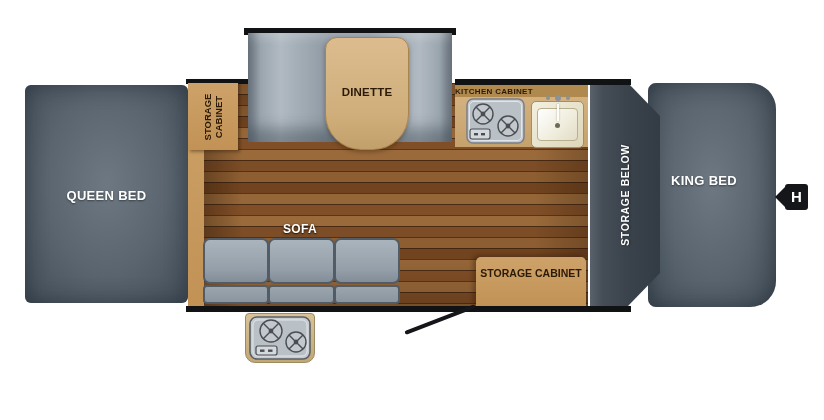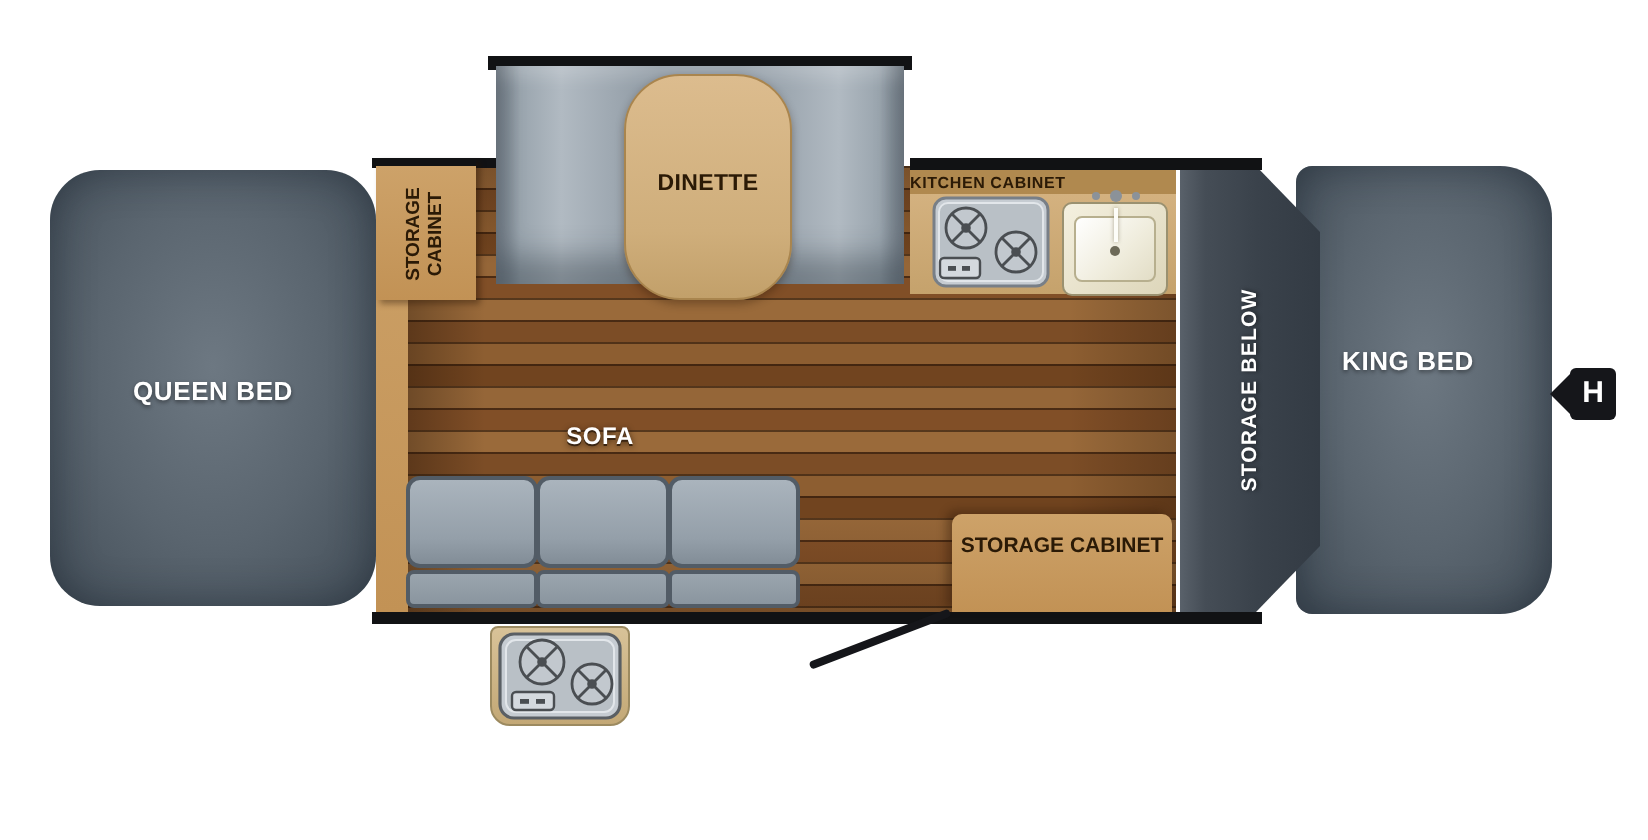--- a/index.html
+++ b/index.html
@@ -119,26 +119,26 @@
   <div class="wall" style="left:455px;top:79px;width:176px;height:6px;"></div>
   <div class="wall" style="left:186px;top:306px;width:445px;height:6px;"></div>
   <div class="wall" style="left:244px;top:28px;width:212px;height:7px;"></div>
 
   <div class="tan abs" style="left:188px;top:79px;width:16px;height:227px;"></div>
   <div class="tan abs" style="left:188px;top:79px;width:50px;height:71px;border-top:4px solid #111214;
               box-shadow:2px 2px 3px rgba(40,20,5,.4);box-sizing:border-box;">
     <div class="vwrap lbl-dark" style="width:66px;font-size:9.5px;line-height:1.2;">STORAGE CABINET</div>
   </div>
 
-  <div class="bed" style="left:25px;top:85px;width:163px;height:218px;border-radius:25px;">
+  <div class="bed" style="left:25px;top:85px;width:163px;height:218px;border-radius:6px;">
     <div class="bed-label" style="top:103px;">QUEEN BED</div>
   </div>
 
   <div class="bench" style="left:248px;top:33px;width:204px;height:109px;"></div>
-  <div class="table" style="left:312px;top:37px;width:82px;height:111px;border-radius:28px;">
+  <div class="table" style="left:325px;top:37px;width:82px;height:111px;">
     <div class="abs lbl-dark" style="left:0;top:48px;width:100%;text-align:center;font-size:11.5px;letter-spacing:.2px;">DINETTE</div>
   </div>
 
   <div class="tan abs" style="left:455px;top:85px;width:133px;height:62px;
               background:linear-gradient(180deg,#d7b584 0%,#c5a26c 100%);">
     <div class="abs" style="left:0;top:0;width:100%;height:12px;background:#b0894f;"></div>
     <div class="abs lbl-dark" style="left:0;top:2px;width:100%;text-align:left;font-size:8px;letter-spacing:.3px;">KITCHEN CABINET</div>
 
     <svg class="abs" style="left:11px;top:13px;" width="59" height="46" viewBox="0 0 59 46">
       <rect x="1" y="1" width="57" height="44" rx="6" fill="#c6ccd2" stroke="#787f87" stroke-width="1.5"></rect>
@@ -174,21 +174,21 @@
   </div>
 
   <div>
     <div class="cushion-back" style="left:203px;top:238px;width:66px;"></div>
     <div class="cushion-back" style="left:268px;top:238px;width:67px;"></div>
     <div class="cushion-back" style="left:334px;top:238px;width:66px;"></div>
     <div class="cushion-seat" style="left:203px;top:285px;width:66px;"></div>
     <div class="cushion-seat" style="left:268px;top:285px;width:67px;"></div>
     <div class="cushion-seat" style="left:334px;top:285px;width:66px;"></div>
   </div>
-  <div class="floor-label" style="left:250px;top:211px;width:100px;">SOFA</div>
+  <div class="floor-label" style="left:250px;top:222px;width:100px;">SOFA</div>
 
   <div class="door-line" style="left:405px;top:331px;width:75px;transform:rotate(-21deg);"></div>
 
   <div class="abs" style="left:245px;top:313px;width:70px;height:50px;border-radius:4px 4px 10px 10px;
               background:linear-gradient(180deg,#d8c298 0%,#c3a876 100%);border:1px solid #9c8a60;box-sizing:border-box;">
     <svg class="abs" style="left:3px;top:2px;" width="62" height="44" viewBox="0 0 62 44">
       <rect x="1" y="1" width="60" height="42" rx="7" fill="#c6ccd2" stroke="#5a5f64" stroke-width="1.6"></rect>
       <rect x="4" y="4" width="54" height="36" rx="5" fill="#b9c0c6" stroke="#e2e6ea" stroke-width="1"></rect>
       <g stroke="#4a4e52" stroke-width="1.4" fill="none">
         <circle cx="22" cy="15" r="11" fill="#c2c8ce"></circle>

